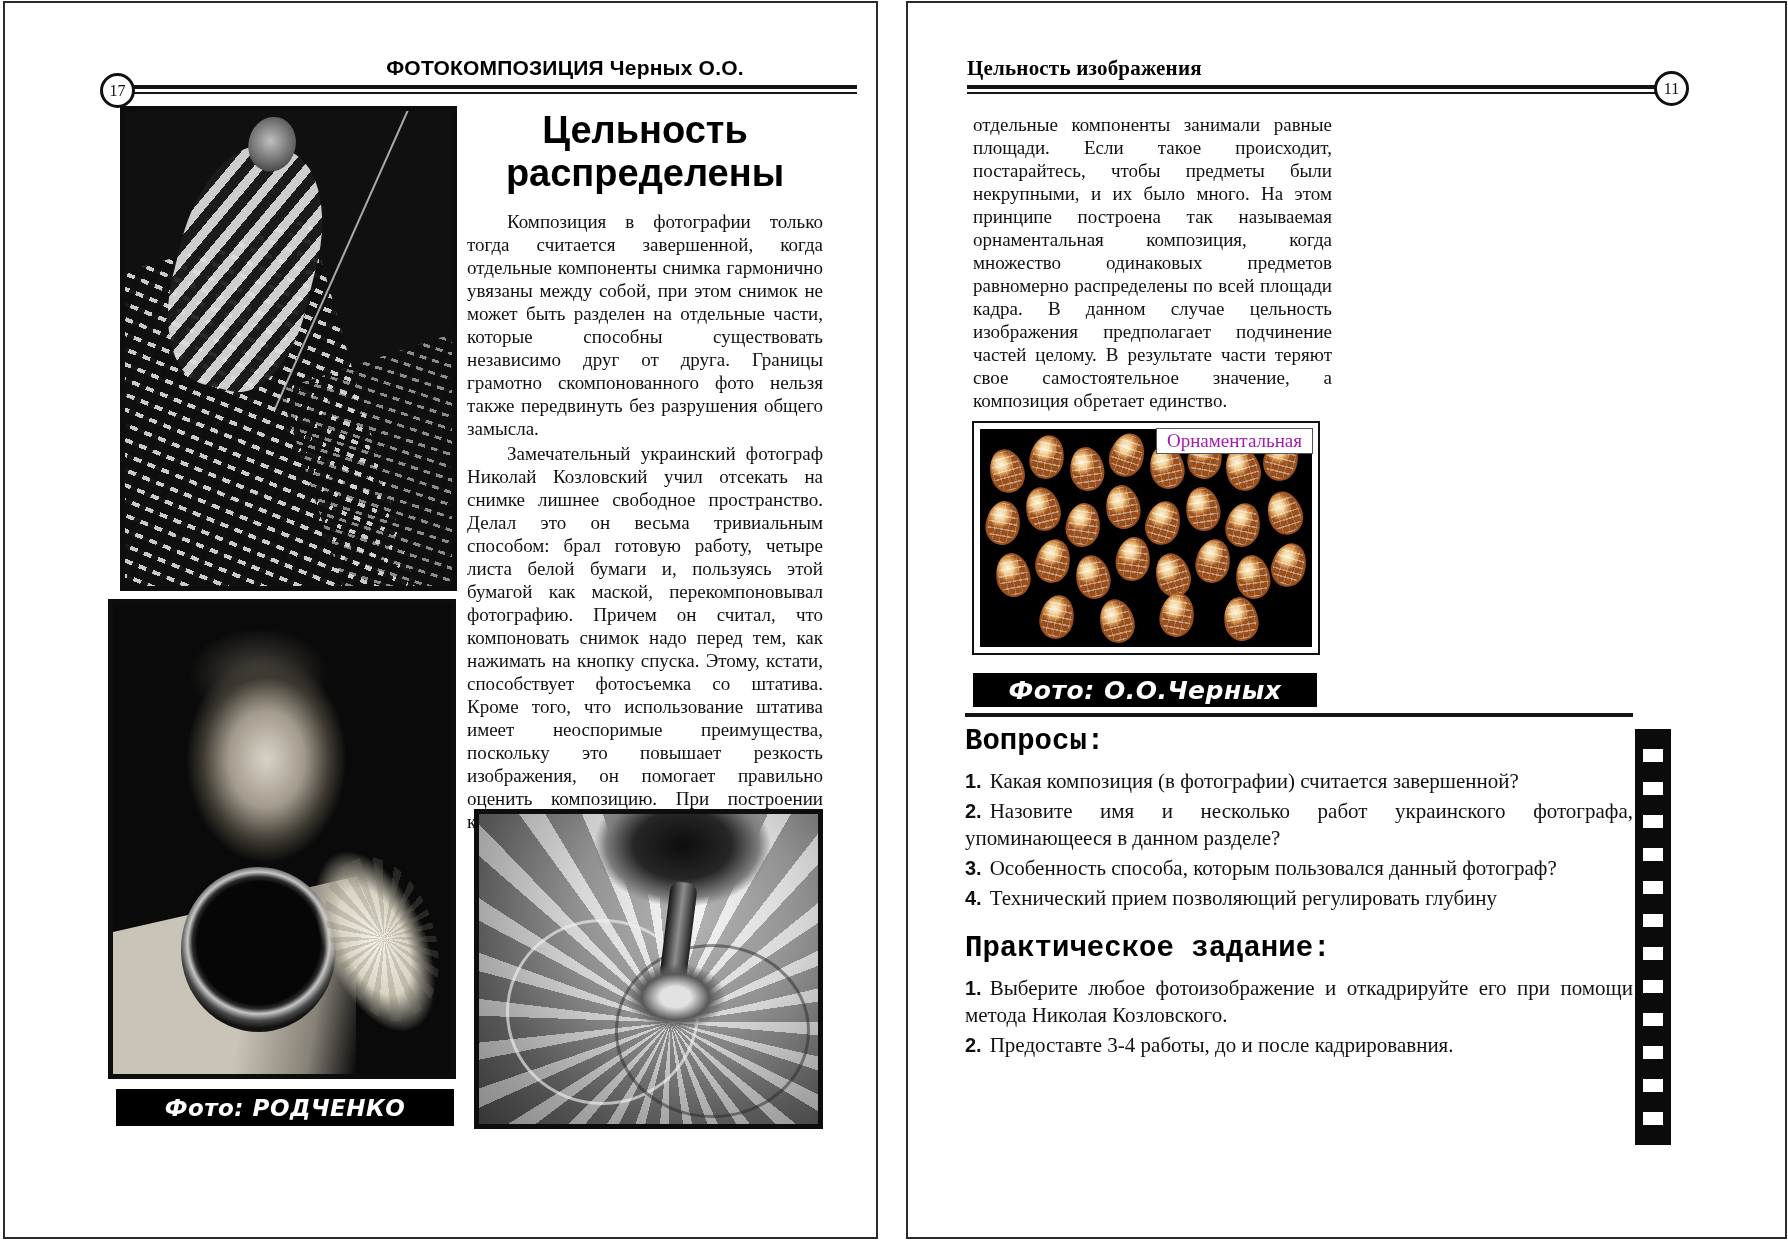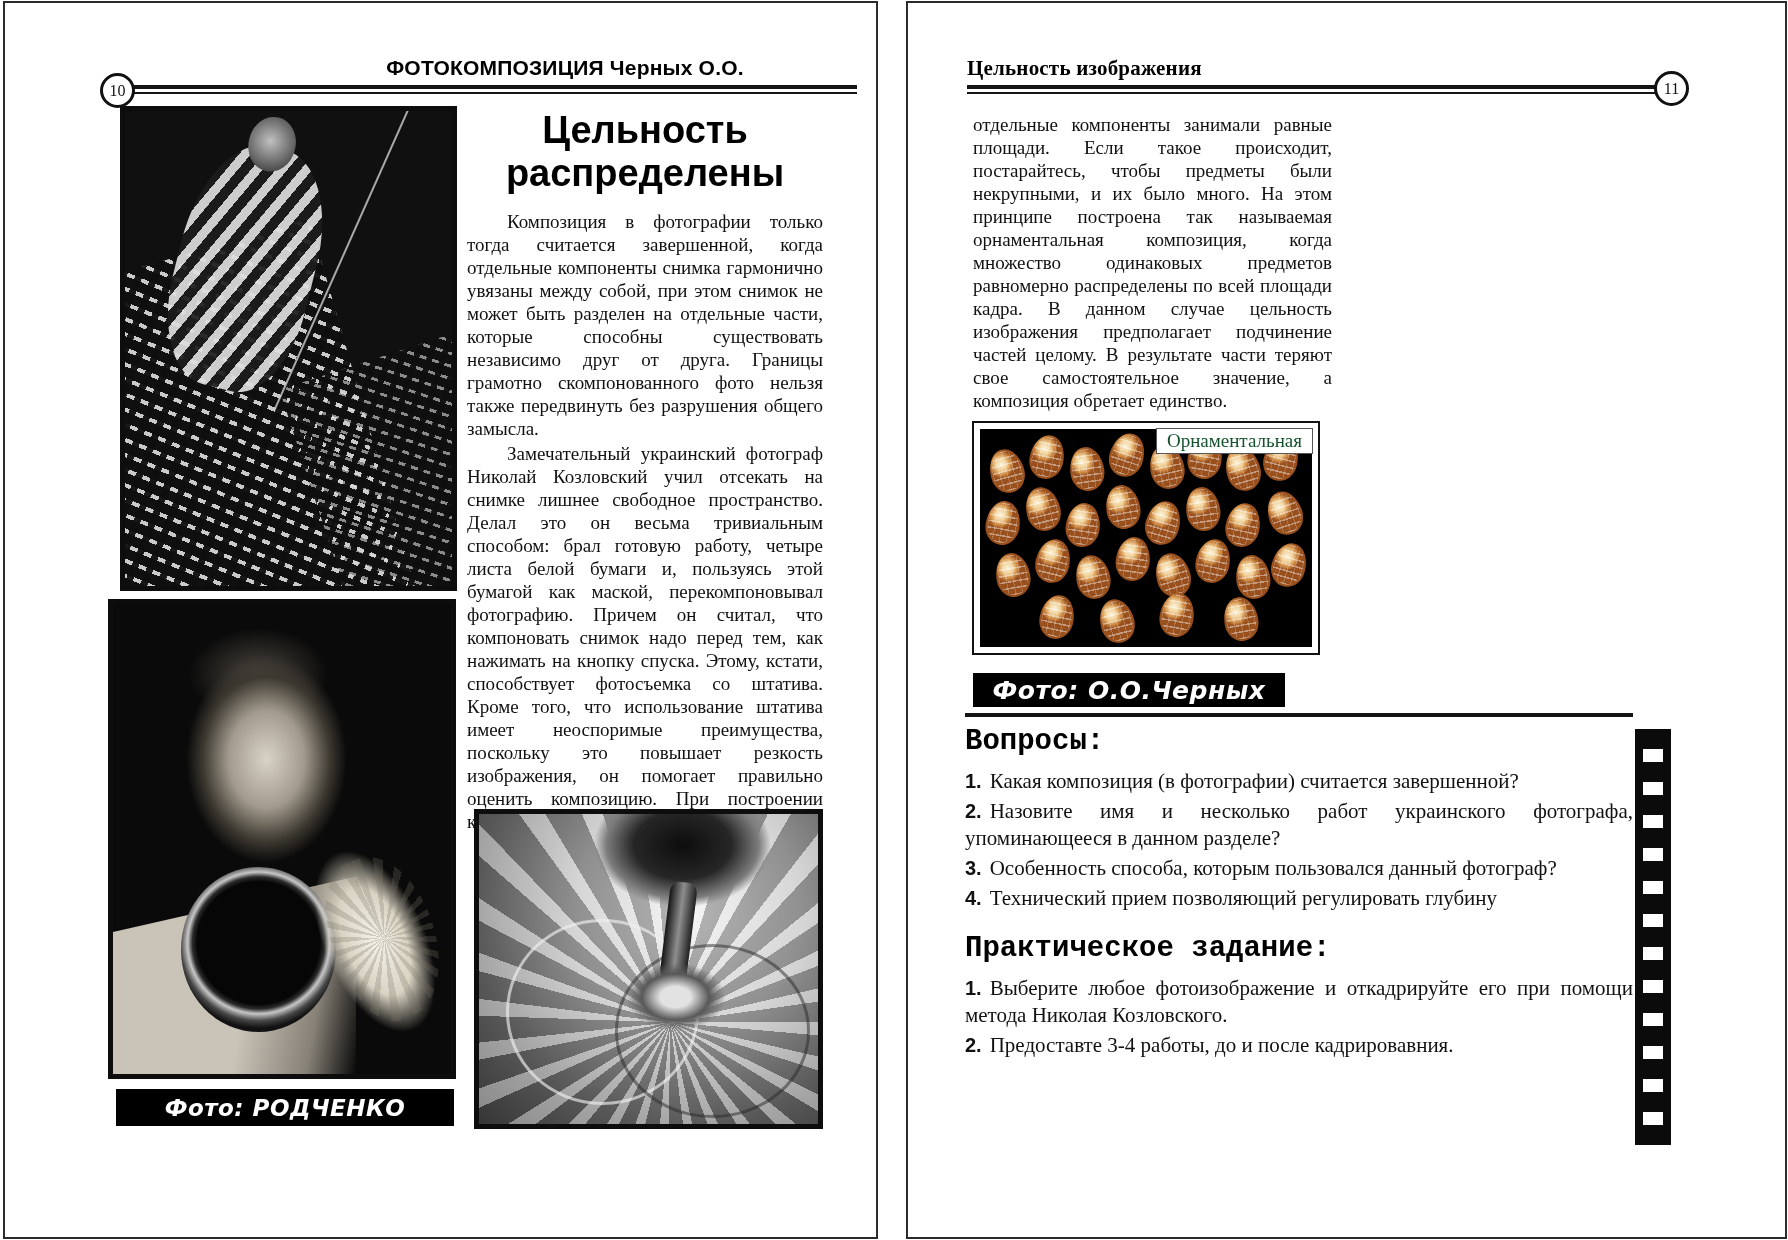--- a/index.html
+++ b/index.html
@@ -86,21 +86,21 @@
   .eggs-frame{position:absolute;left:64px;top:418px;width:332px;height:218px;border:2px solid #111;
       background:#fff;padding:6px;}
   .eggs-field{position:relative;width:100%;height:100%;background:#000;}
   .egg{position:absolute;width:34px;height:44px;
       border-radius:50% 50% 50% 50% / 58% 58% 44% 44%;
       background:radial-gradient(closest-side at 38% 32%, #fdf4dd, #efcd92 45%, #cd8843 76%, #99501d 100%);}
   .egg:after{content:'';position:absolute;inset:2px;border-radius:inherit;opacity:.55;
       background:repeating-linear-gradient(0deg, rgba(255,255,255,.75) 0 1.5px, transparent 1.5px 6.5px),
                  repeating-linear-gradient(90deg, rgba(255,255,255,.4) 0 1px, transparent 1px 7px);}
   .ornamental-label{position:absolute;top:5px;right:5px;background:#fff;border:1px solid #555;
-      color:#14532d;font:19px "Liberation Serif", serif;padding:1px 10px;}
+      color:#a21caf;font:19px "Liberation Serif", serif;padding:1px 10px;}
 
   
   .wall{position:absolute;left:427px;top:108px;width:327px;height:594px;border:5px solid #0d0d0d;
       background-color:#e7e8dc;overflow:hidden;
       background-image:
         linear-gradient(rgba(108,114,94,.55) 3px, transparent 3px),
         linear-gradient(90deg, rgba(108,114,94,.5) 3px, transparent 3px),
         linear-gradient(90deg, rgba(108,114,94,.5) 3px, transparent 3px);
       background-size:64px 30px,128px 60px,128px 60px;
       background-position:0 0,0 0,64px 30px;}
@@ -141,21 +141,21 @@
   .film span{display:block;width:20px;height:13px;background:#fff;}
 </style>
 </head>
 <body>
 
 <div class="canvas">
 
   <div class="sheet sheet-left">
 
     <div class="pagenum" style="left:95px;top:70px;">
-      <span>10</span>
+      <span>17</span>
     </div>
     <div class="hrule" style="left:124px;top:82px;width:728px;"></div>
     <div class="hdr-title" style="left:330px;top:53px;width:460px;text-align:center;">ФОТОКОМПОЗИЦИЯ Черных О.О.</div>
 
     <div class="photo" style="left:115px;top:103px;width:327px;height:475px;">
       <div class="p1-stripes"></div>
       <div class="p1-stripes2"></div>
       <div class="p1-figure"></div>
       <div class="p1-cable"></div>
     </div>
@@ -231,21 +231,21 @@
           <div class="egg" style="left: 256px; top: 126px; transform: rotate(-8deg);"></div>
           <div class="egg" style="left: 292px; top: 114px; transform: rotate(16deg);"></div>
           <div class="egg" style="left: 60px; top: 166px; transform: rotate(12deg);"></div>
           <div class="egg" style="left: 120px; top: 170px; transform: rotate(-14deg);"></div>
           <div class="egg" style="left: 180px; top: 164px; transform: rotate(10deg);"></div>
           <div class="egg" style="left: 244px; top: 168px; transform: rotate(-10deg);"></div>
         </div>
       <div class="ornamental-label">Орнаментальная</div>
     </div>
 
-    <div class="caption-bar" style="left:65px;top:670px;width:312px;height:34px;font-size:25px;text-align:center;">Фото: О.О.Черных</div>
+    <div class="caption-bar" style="left:65px;top:670px;width:344px;height:34px;font-size:25px;text-align:center;">Фото: О.О.Черных</div>
 
 
     <div class="qa">
       <div class="qa-rule"></div>
       <h2>Вопросы:</h2>
       <p>
         <span class="qnum">1.</span><span>Какая композиция (в фотографии) считается завершенной?</span>
       </p>
       <p>
         <span class="qnum">2.</span><span>Назовите имя  и несколько работ украинского фотографа, упоминающееся в данном разделе?</span>

